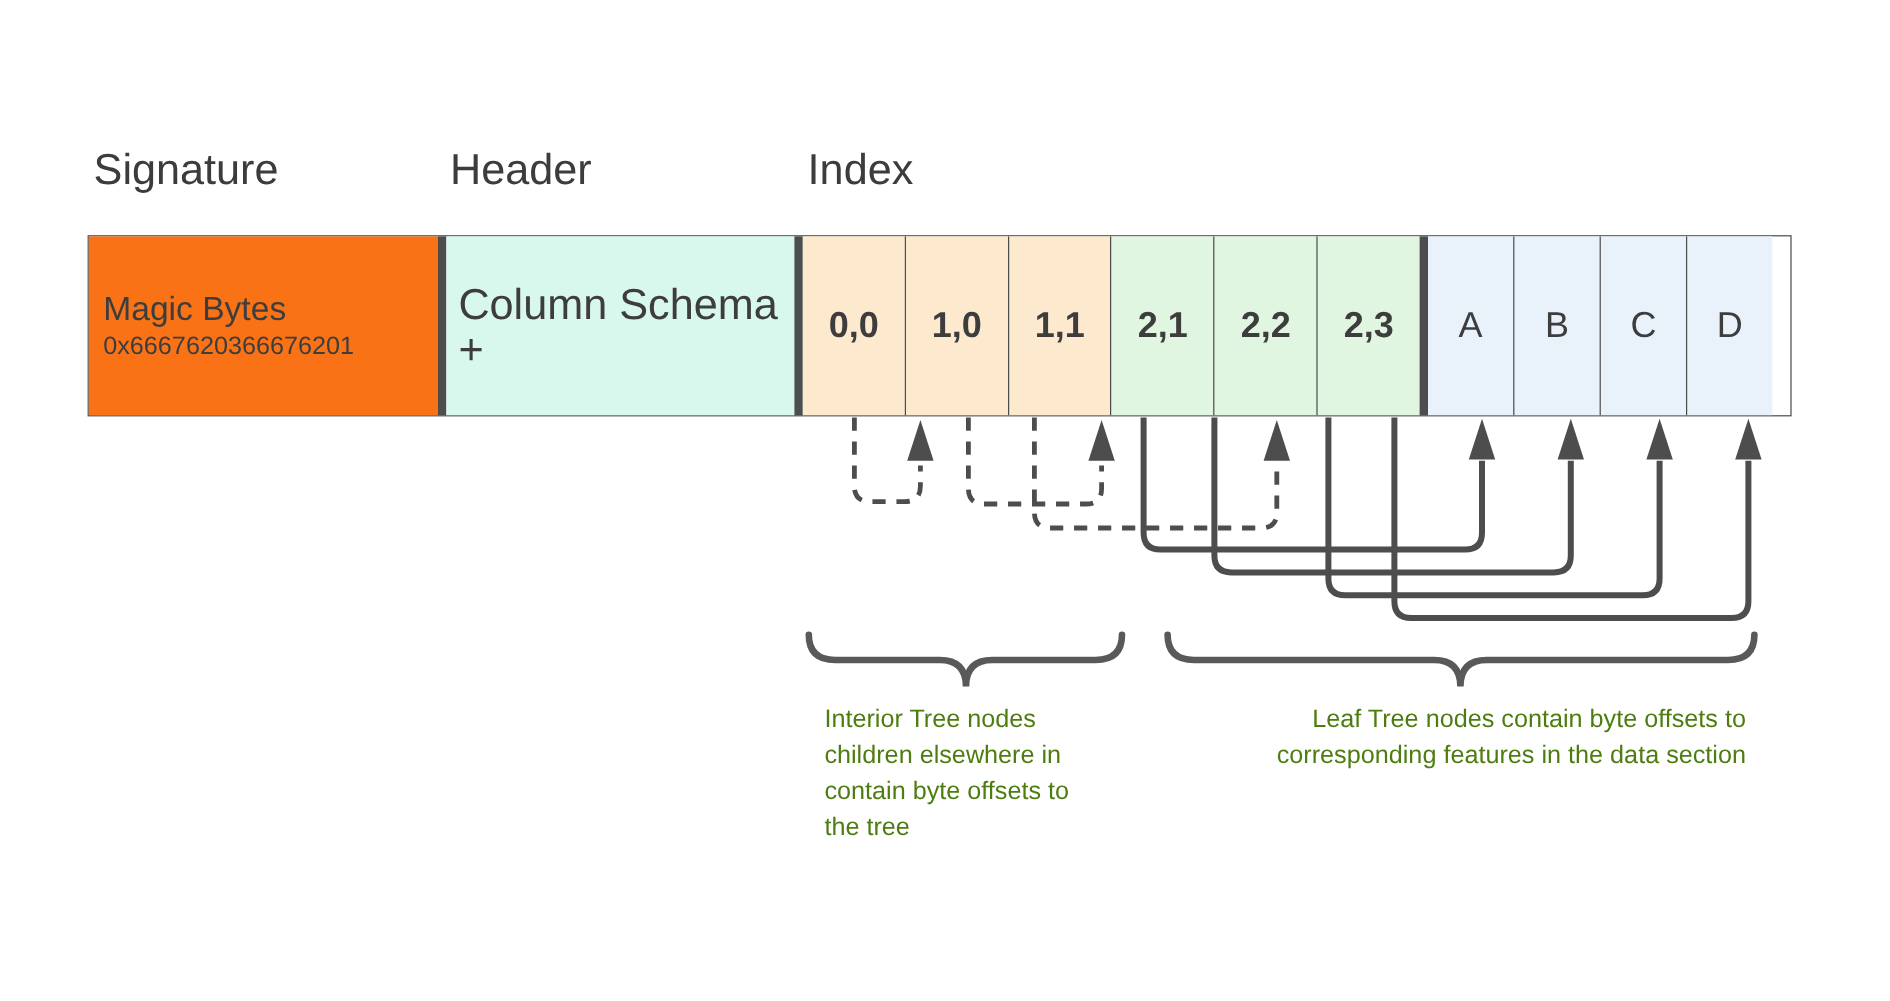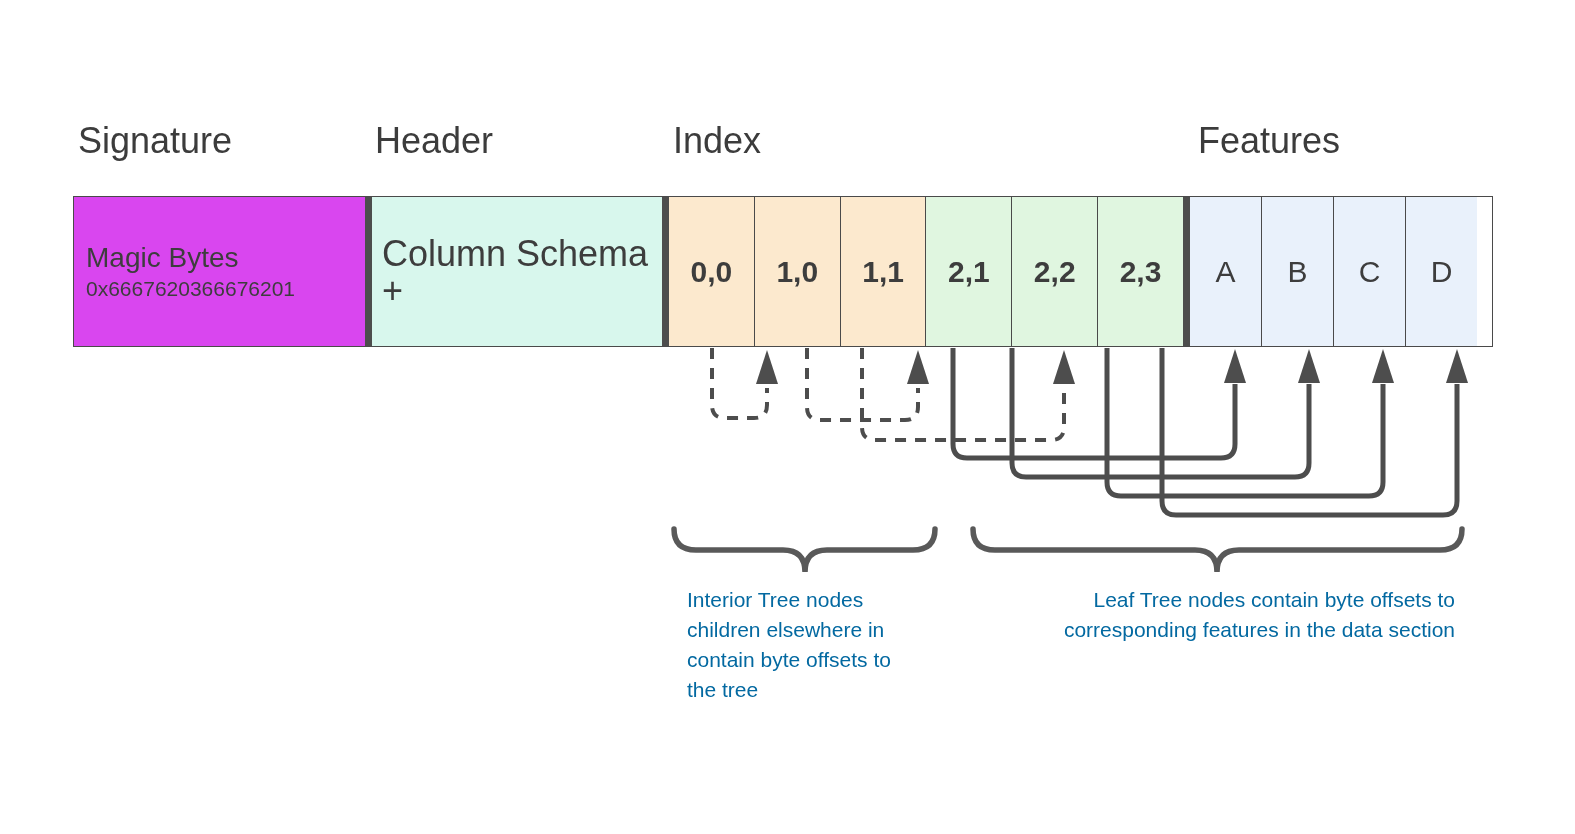--- a/index.html
+++ b/index.html
@@ -27,21 +27,21 @@
     position:absolute;left:73px;top:148px;
     width:1420px;height:151px;
     display:flex;align-items:stretch;
     border:1.5px solid #4a4a4a;
     box-sizing:border-box;
     background:#fff;
   }
   .seg{box-sizing:border-box;}
   .sep{width:7px;background:#4d4d4d;flex:0 0 auto;}
   .seg-magic{
-    width:291px;flex:0 0 auto;background:#d946ef;
+    width:291px;flex:0 0 auto;background:#f97316;
     display:flex;flex-direction:column;justify-content:center;
     padding-left:12px;
   }
   .magic-title{font-size:28px;line-height:34px;}
   .magic-hex{font-size:21px;line-height:27px;}
   .seg-schema{
     width:290px;flex:0 0 auto;background:#d8f7ed;
     display:flex;flex-direction:column;justify-content:center;
     padding-left:10px;
     font-size:36px;line-height:37px;
@@ -64,34 +64,33 @@
   
   #overlay{position:absolute;left:0;top:0;}
   .arrow-line{fill:none;stroke:#4d4d4d;stroke-width:5;}
   .arrow-line.dashed{stroke-width:4;stroke-dasharray:11 9;}
   .arrow-head{fill:#4d4d4d;stroke:none;}
   .brace{fill:none;stroke:#595959;stroke-width:5.5;stroke-linecap:round;}
 
   
   .note{
     position:absolute;top:537px;
-    font-size:21px;line-height:30px;color:#0369a1;
+    font-size:21px;line-height:30px;color:#4d7c0f;
   }
   #note-interior{left:687px;width:270px;text-align:left;}
   #note-leaf{left:980px;width:475px;text-align:right;}
 </style>
 </head>
 <body>
 
 <div id="canvas">
 
   <div class="section-label" id="label-signature">Signature</div>
   <div class="section-label" id="label-header">Header</div>
   <div class="section-label" id="label-index">Index</div>
-  <div class="section-label" id="label-features">Features</div>
 
   <div class="row">
 
     <div class="seg seg-magic">
       <div class="magic-title">Magic Bytes</div>
       <div class="magic-hex">0x6667620366676201</div>
     </div>
 
     <div class="sep"></div>
 

